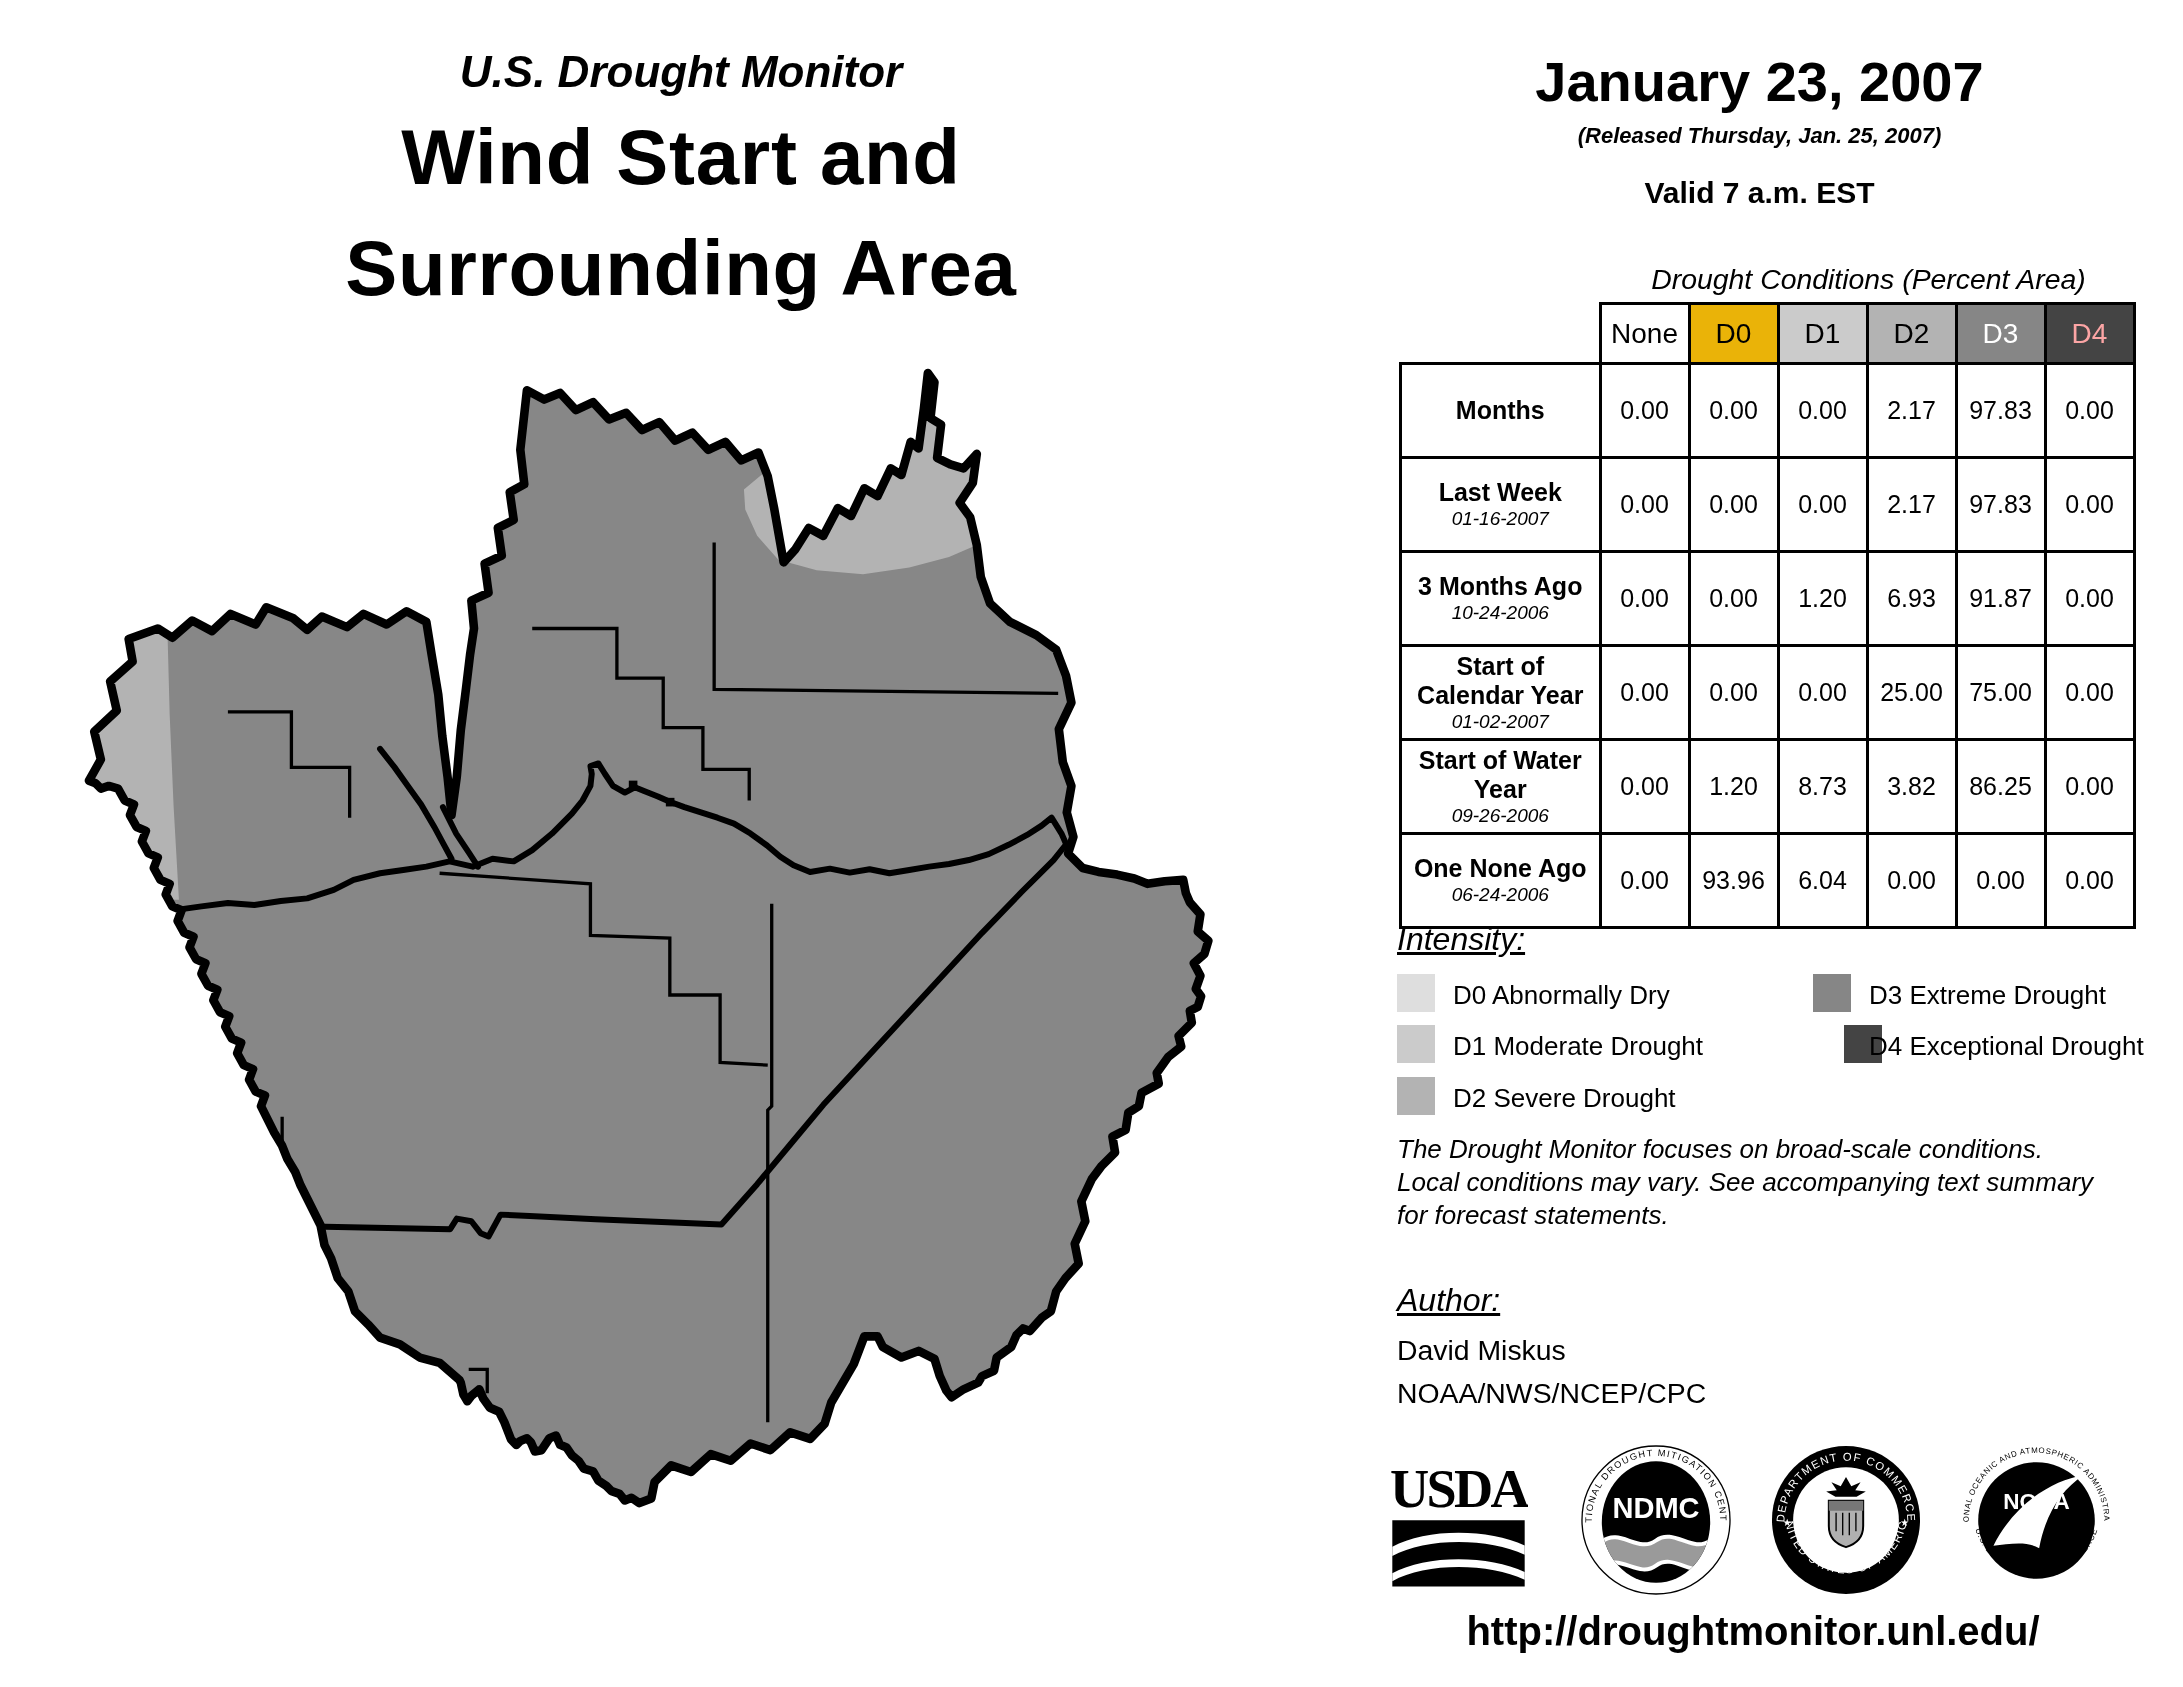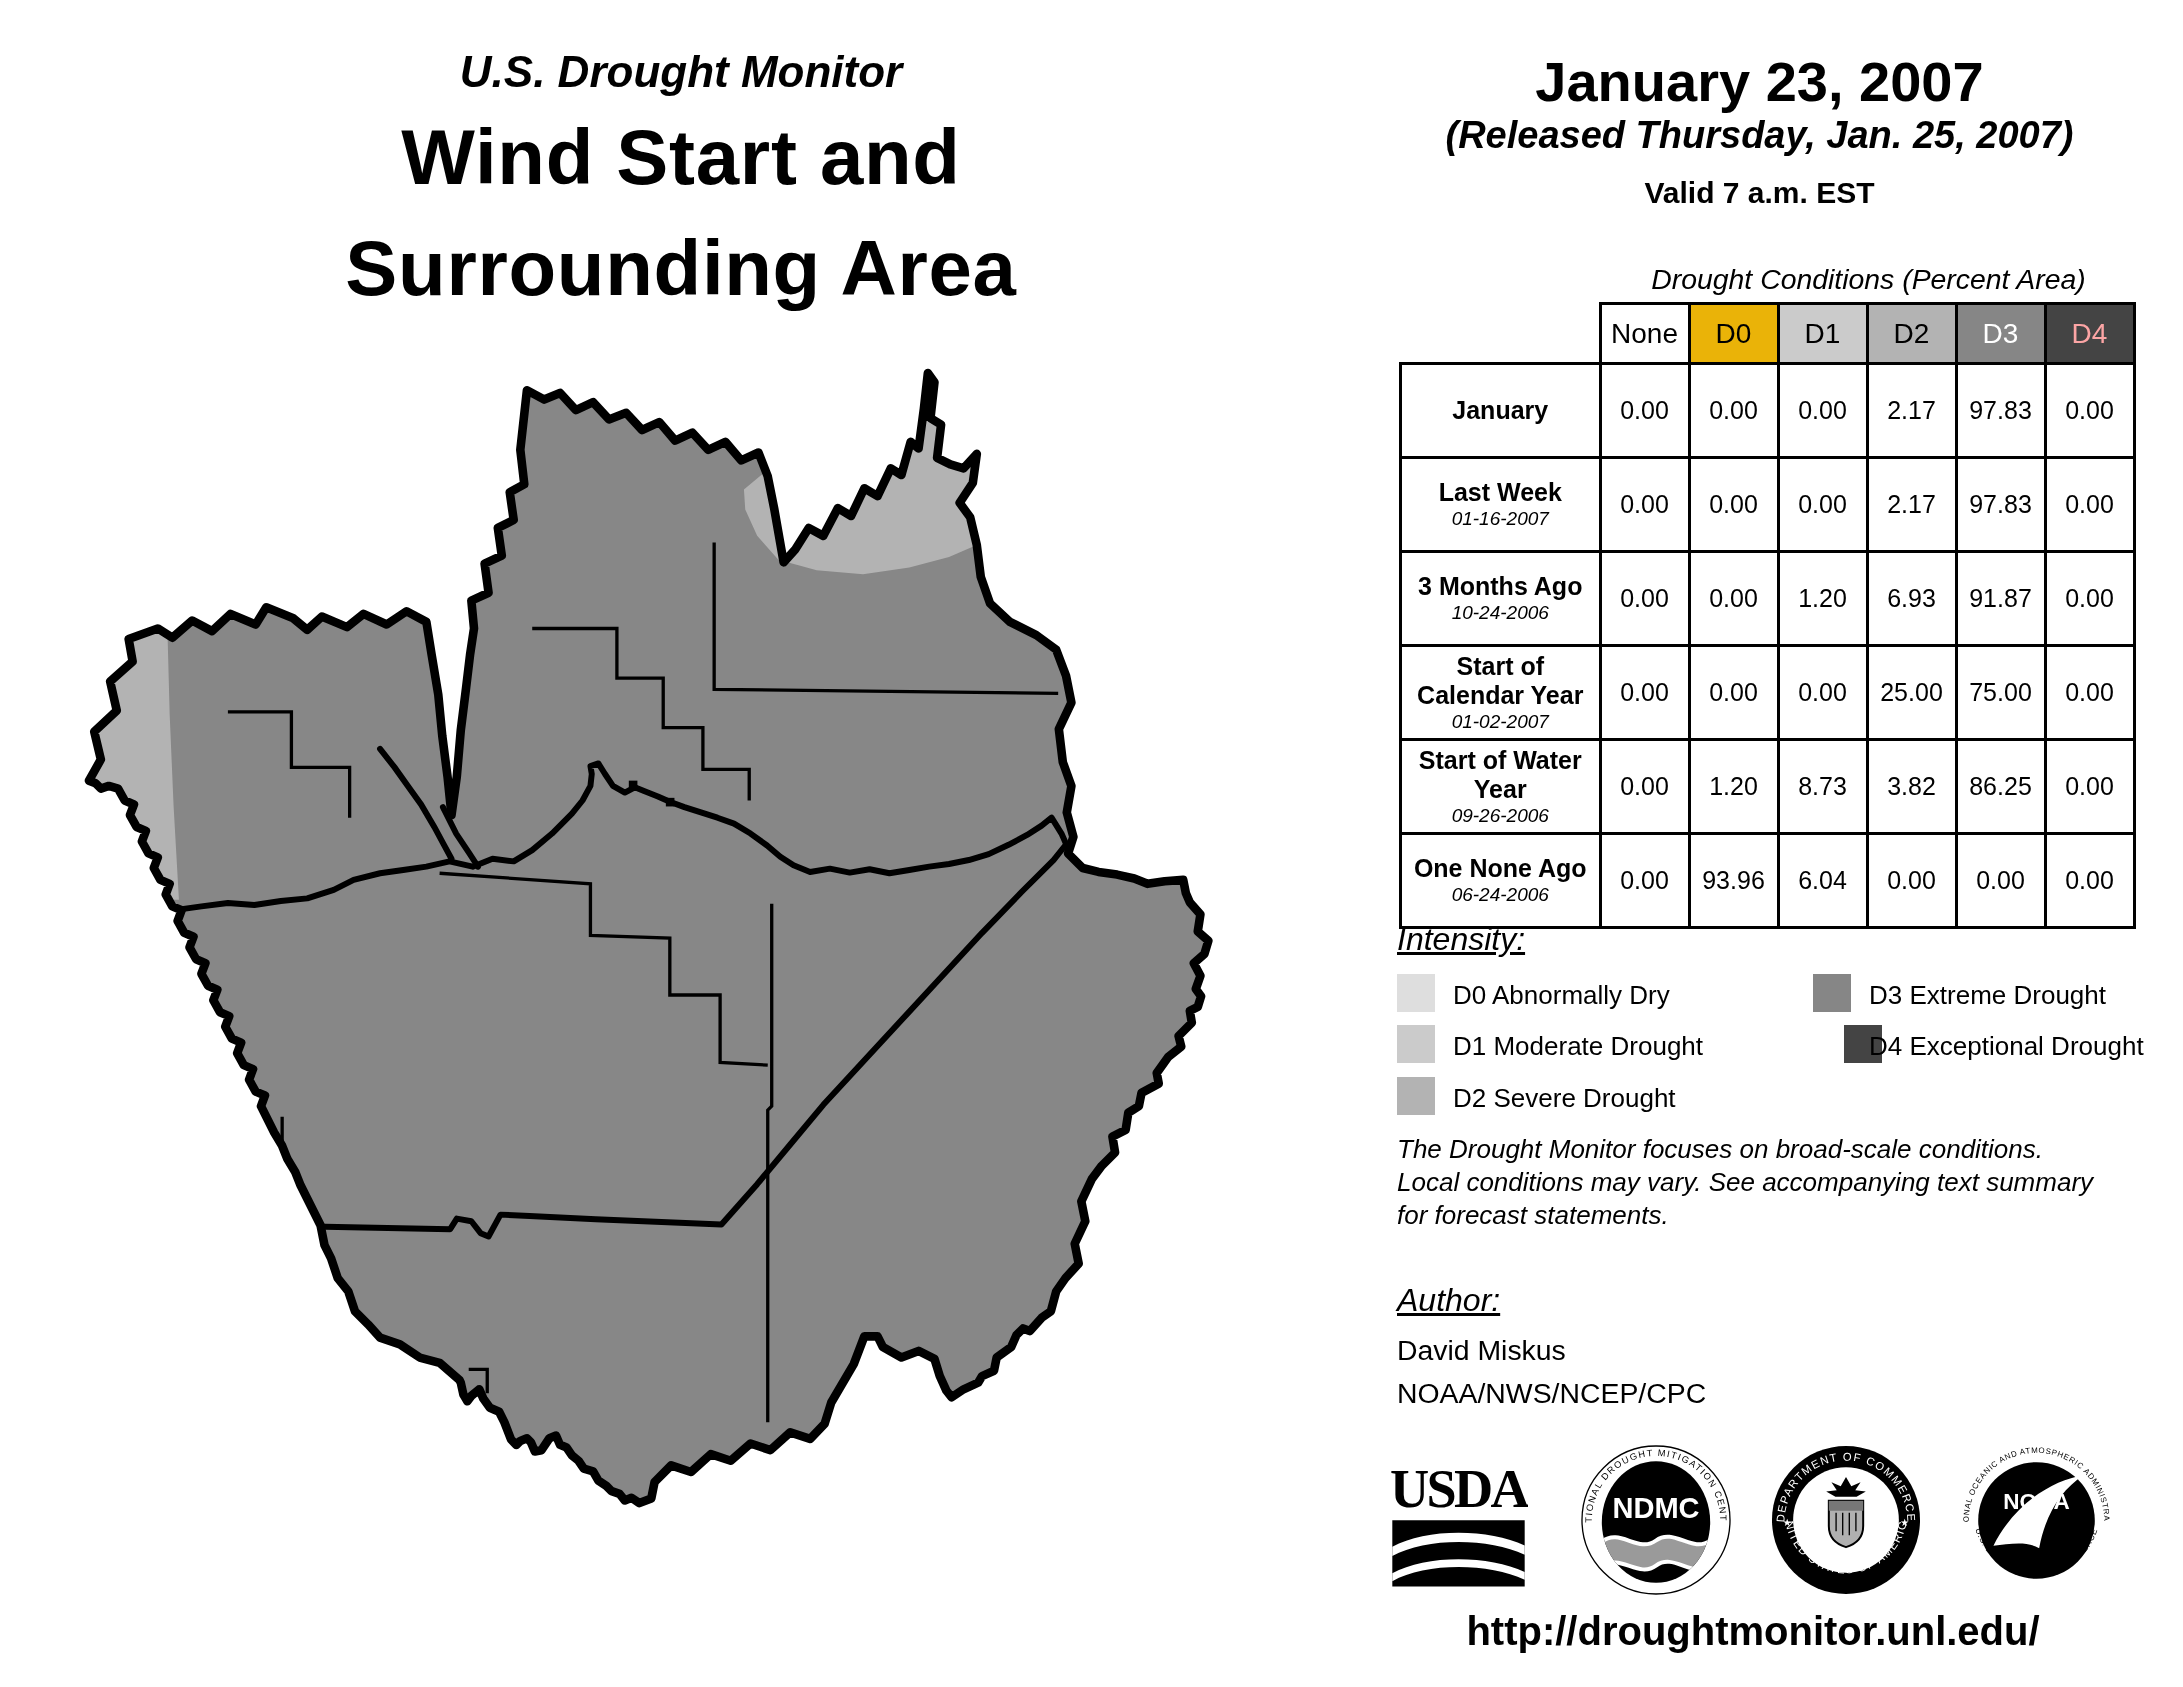--- a/index.html
+++ b/index.html
@@ -6,21 +6,21 @@
   body{width:2183px;height:1687px;position:relative;overflow:hidden;
        font-family:"Liberation Sans", sans-serif;color:#000;}
   .abs{position:absolute;}
   
   .title-block{left:99px;top:41px;width:1164px;text-align:center;}
   .supertitle{font-size:44px;font-weight:bold;font-style:italic;line-height:61px;}
   .big-title{font-size:78px;font-weight:bold;line-height:111px;letter-spacing:0.7px;}
   
   .date-block{left:1336px;top:48px;width:847px;text-align:center;}
   .date-main{font-size:56px;font-weight:bold;line-height:67px;}
-  .date-released{font-size:38px;font-weight:bold;font-style:italic;line-height:41px;}
+  .date-released{font-size:22px;font-weight:bold;font-style:italic;line-height:41px;}
   .date-valid{font-size:30px;font-weight:bold;line-height:40px;margin-top:17px;}
   .tbl-heading{left:1600px;top:263px;width:537px;text-align:center;
                font-size:28.4px;font-style:italic;}
   
   .dm-table{left:1399px;top:302px;border-collapse:collapse;table-layout:fixed;}
   .dm-table td,.dm-table th{border:3.3px solid #000;text-align:center;vertical-align:middle;padding:0;}
   .dm-table .blank{border:none;}
   .dm-table th{height:57px;font-weight:normal;font-size:28px;}
   .col-label{width:198px;}
   .col-data{width:86px;}
@@ -104,21 +104,21 @@
     <th class="blank col-label"></th>
     <th class="col-data h-none">None</th>
     <th class="col-data h-d0">D0</th>
     <th class="col-data h-d1">D1</th>
     <th class="col-data h-d2">D2</th>
     <th class="col-data h-d3">D3</th>
     <th class="col-data h-d4">D4</th>
   </tr>
   <tr>
     <td>
-          <div class="rlabel">January</div>
+          <div class="rlabel">Months</div>
         </td>
     <td>0.00</td>
     <td>0.00</td>
     <td>0.00</td>
     <td>2.17</td>
     <td>97.83</td>
     <td>0.00</td>
   </tr>
   <tr>
     <td>

